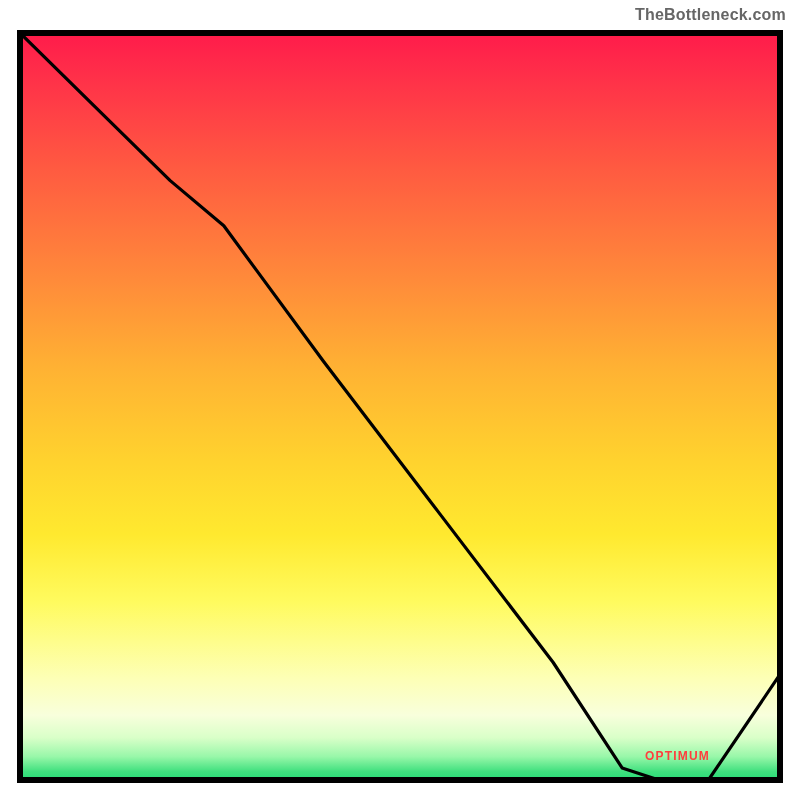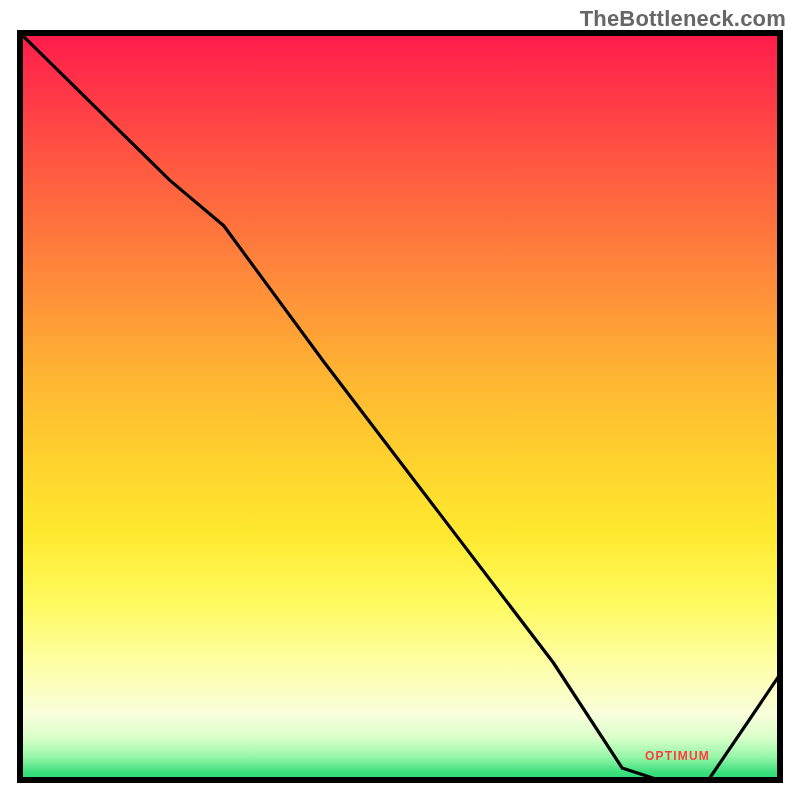--- a/index.html
+++ b/index.html
@@ -14,21 +14,21 @@
   .wrap {
     position: relative;
     width: 800px;
     height: 800px;
   }
   .watermark {
     position: absolute;
     top: 6px;
     right: 14px;
     color: #666;
-    font-size: 22px;
+    font-size: 16px;
     font-weight: 600;
     letter-spacing: 0.2px;
   }
   .plot {
     position: absolute;
     left: 17px;
     top: 30px;
     width: 766px;
     height: 753px;
     box-sizing: border-box;

